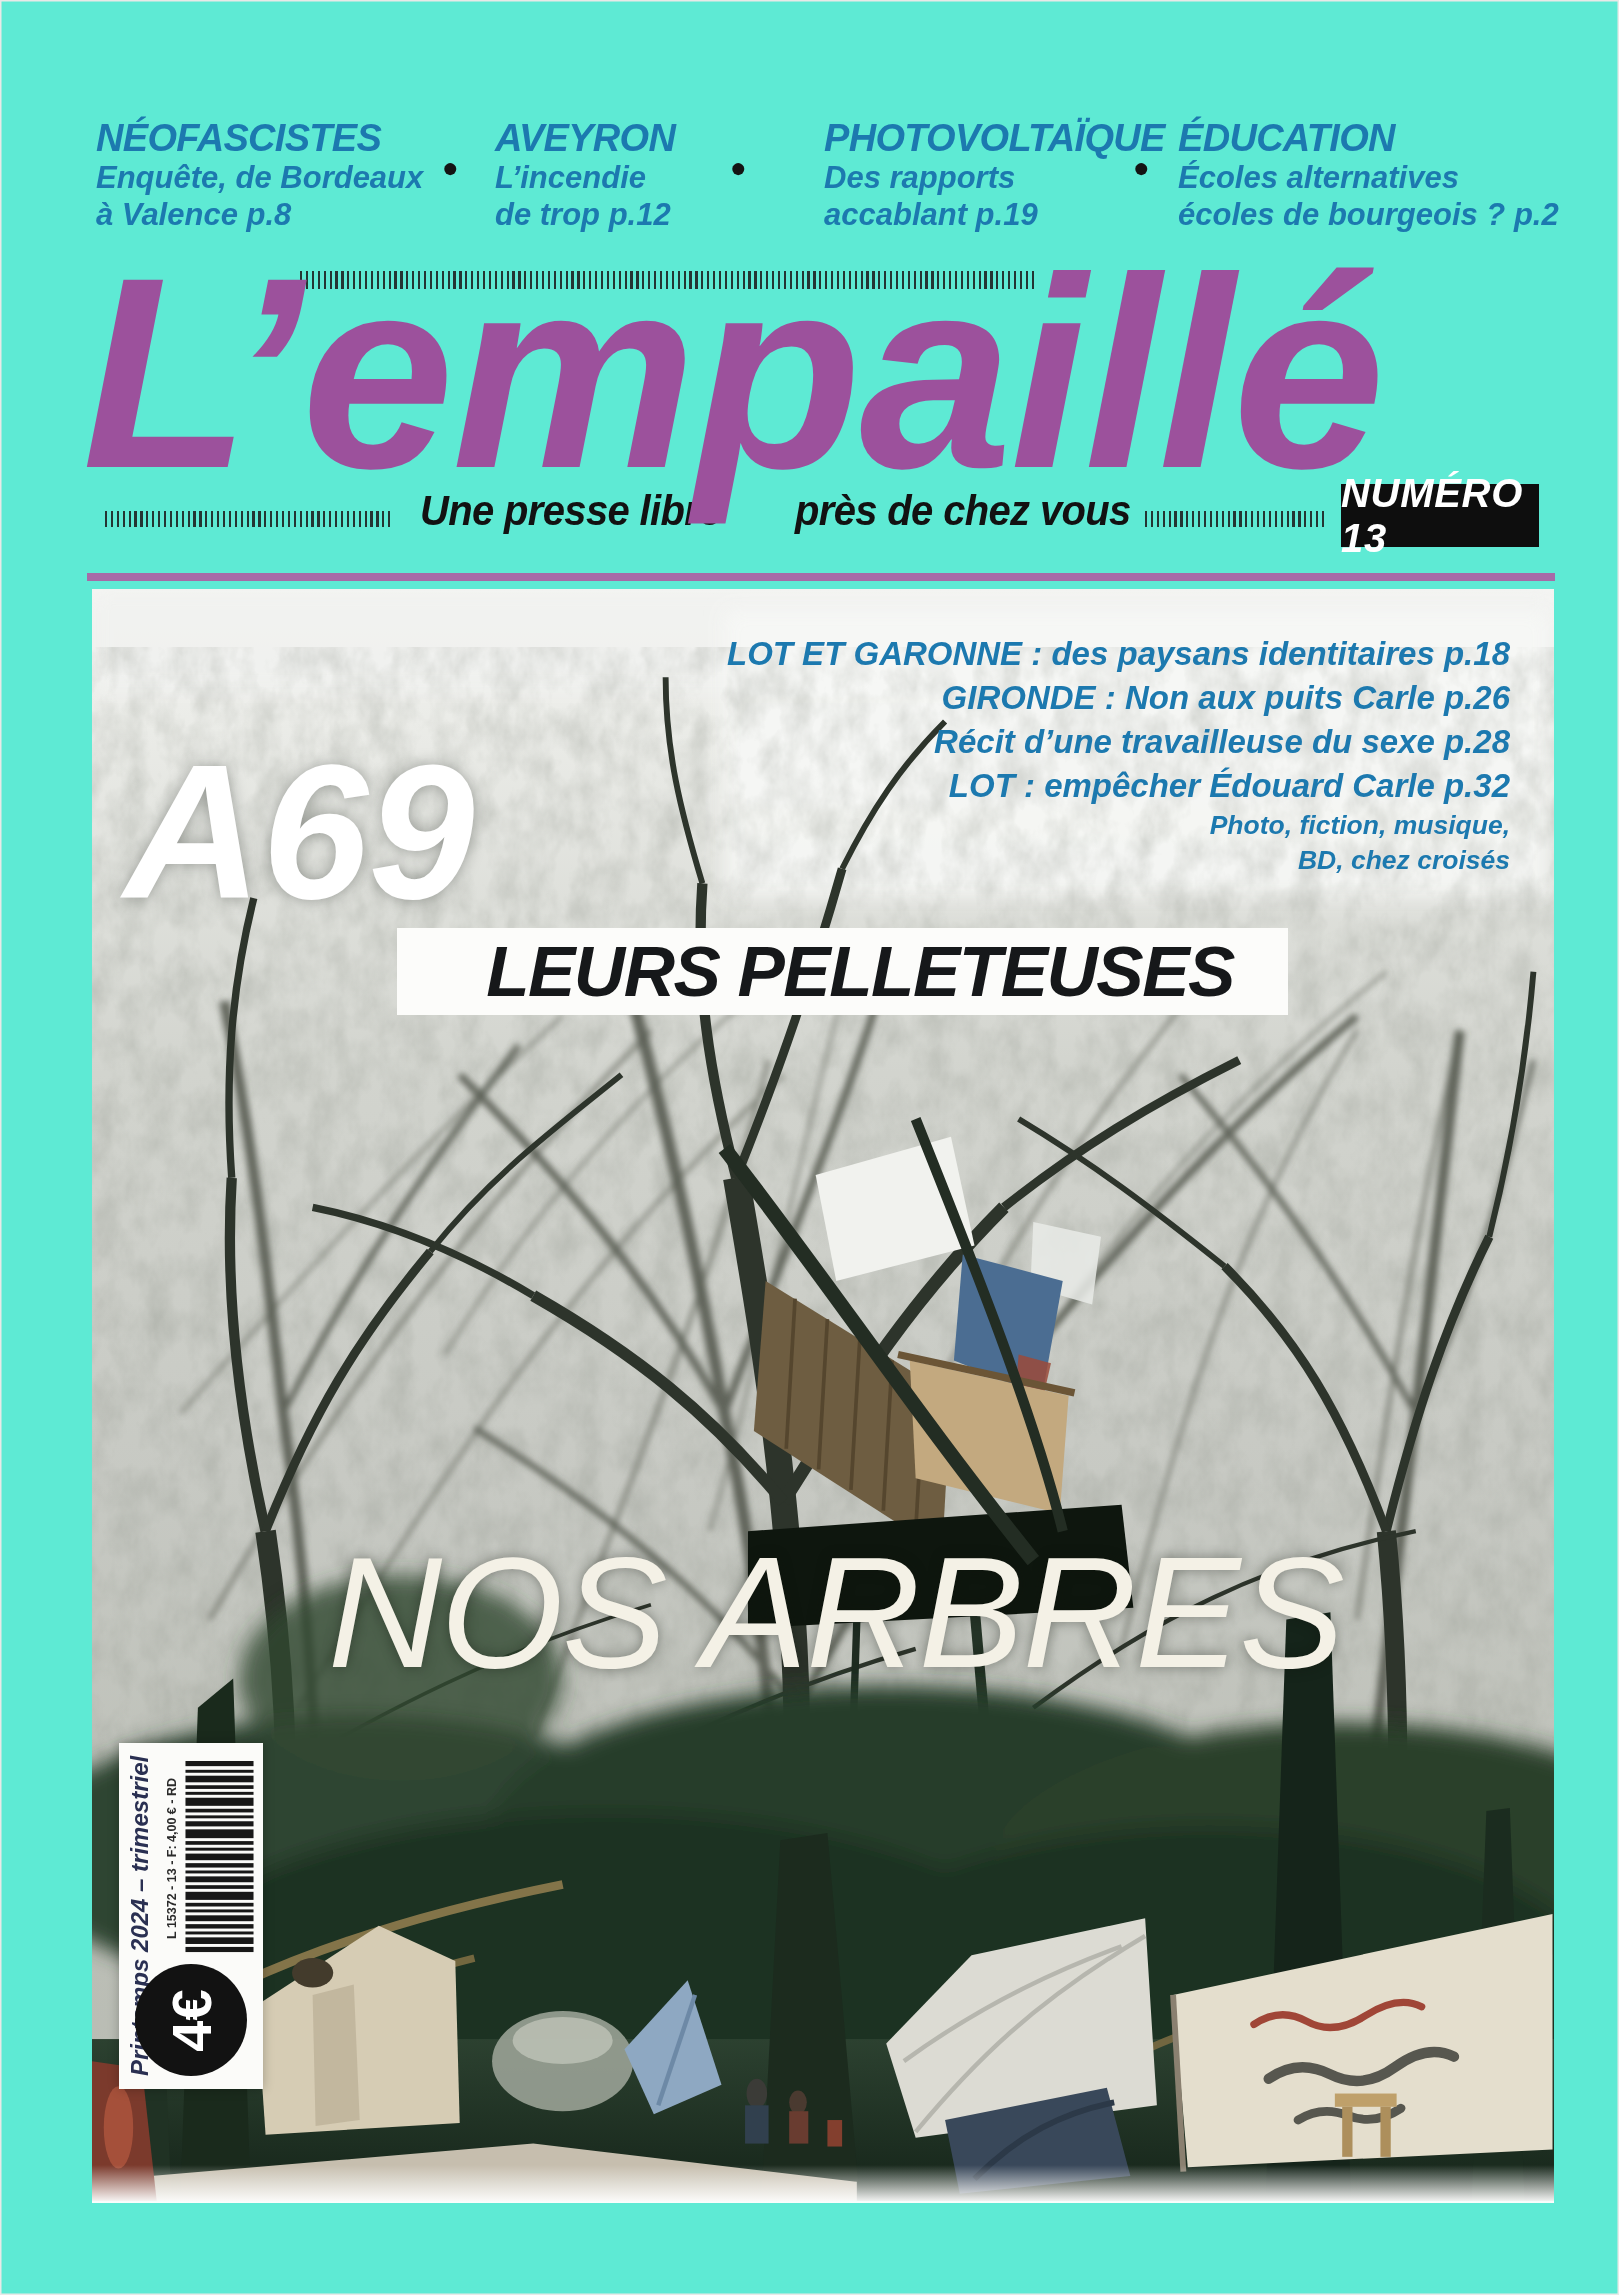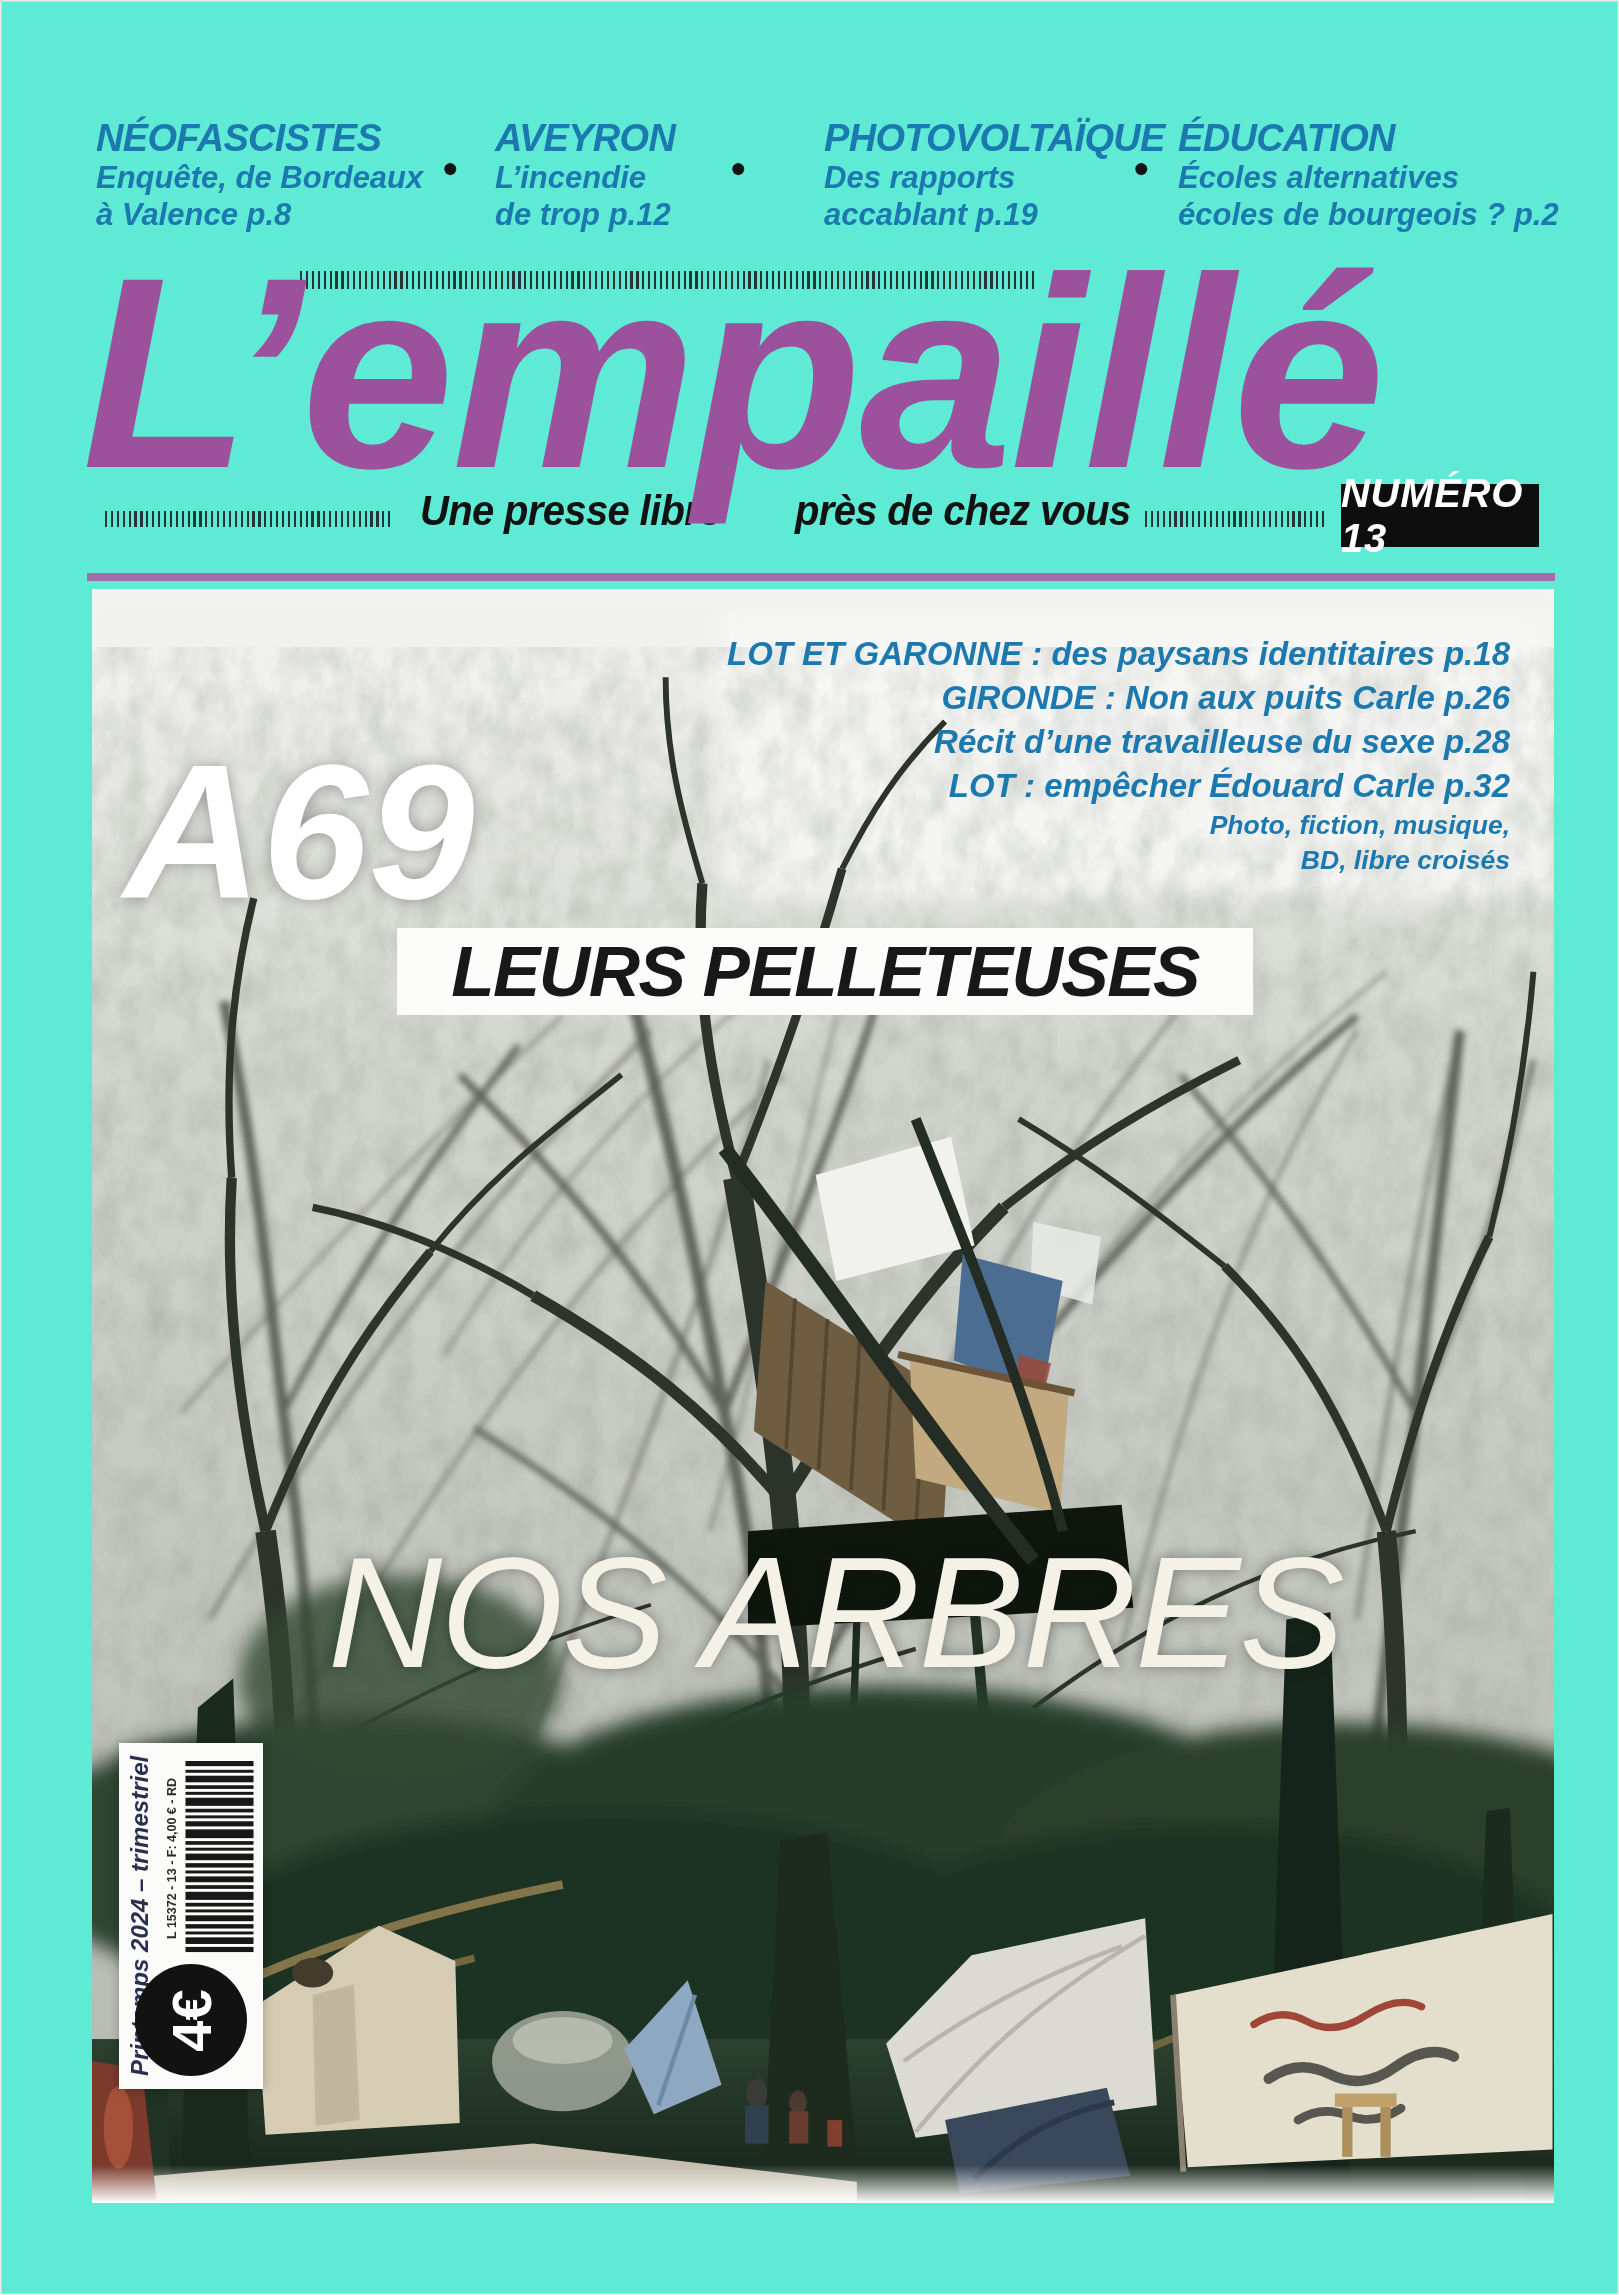--- a/index.html
+++ b/index.html
@@ -59,21 +59,21 @@
   .toc .small{font-size:26.5px;line-height:35px;white-space:nowrap;}
   
   .hl-kicker{
     position:absolute;left:32px;top:147px;width:100%;text-align:left;z-index:7;
     font-size:191px;line-height:1;font-style:italic;font-weight:bold;color:#ffffff;
     text-shadow:0 0 16px rgba(20,25,20,.35);white-space:nowrap;
   }
   .hl-band{
     position:absolute;left:305px;top:339px;width:856px;height:87px;z-index:7;
     background:#fcfcfa;color:#16181a;display:flex;align-items:center;justify-content:center;
-    font-size:71px;font-style:italic;font-weight:bold;letter-spacing:-1.5px;white-space:nowrap;
+    font-size:71px;font-style:italic;font-weight:bold;letter-spacing:-1.5px;white-space:nowrap;padding-left:35px;
   }
   .hl-main{
     position:absolute;left:12.5px;top:944px;width:100%;text-align:center;z-index:7;
     font-size:158px;line-height:1;font-style:italic;font-weight:normal;color:#f4f1e6;
     letter-spacing:-1.5px;text-shadow:0 0 13.2px rgba(15,20,12,.4);white-space:nowrap;
   }
   
   .price-box{
     position:absolute;left:27px;top:1154px;width:144px;height:346px;z-index:8;
     background:#fbfbf9;box-shadow:0 0 10.3px rgba(0,0,0,.25);
@@ -293,21 +293,21 @@
         <ellipse cx="18" cy="1045" rx="10" ry="28" fill="#a5503a"></ellipse>
       </g>
     </svg>
 
     <div class="toc">
       <div class="big">LOT ET GARONNE : des paysans identitaires p.18</div>
       <div class="big">GIRONDE : Non aux puits Carle p.26</div>
       <div class="big">Récit d’une travailleuse du sexe p.28</div>
       <div class="big">LOT : empêcher Édouard Carle p.32</div>
       <div class="small">Photo, fiction, musique,</div>
-      <div class="small">BD, libre croisés</div>
+      <div class="small">BD, chez croisés</div>
     </div>
 
     <div class="hl-kicker">A69</div>
     <div class="hl-band">LEURS PELLETEUSES</div>
     <div class="hl-main">NOS ARBRES</div>
 
     <div class="price-box">
       <div class="season vtext">
         <span>Printemps 2024 – trimestriel</span>
       </div>

